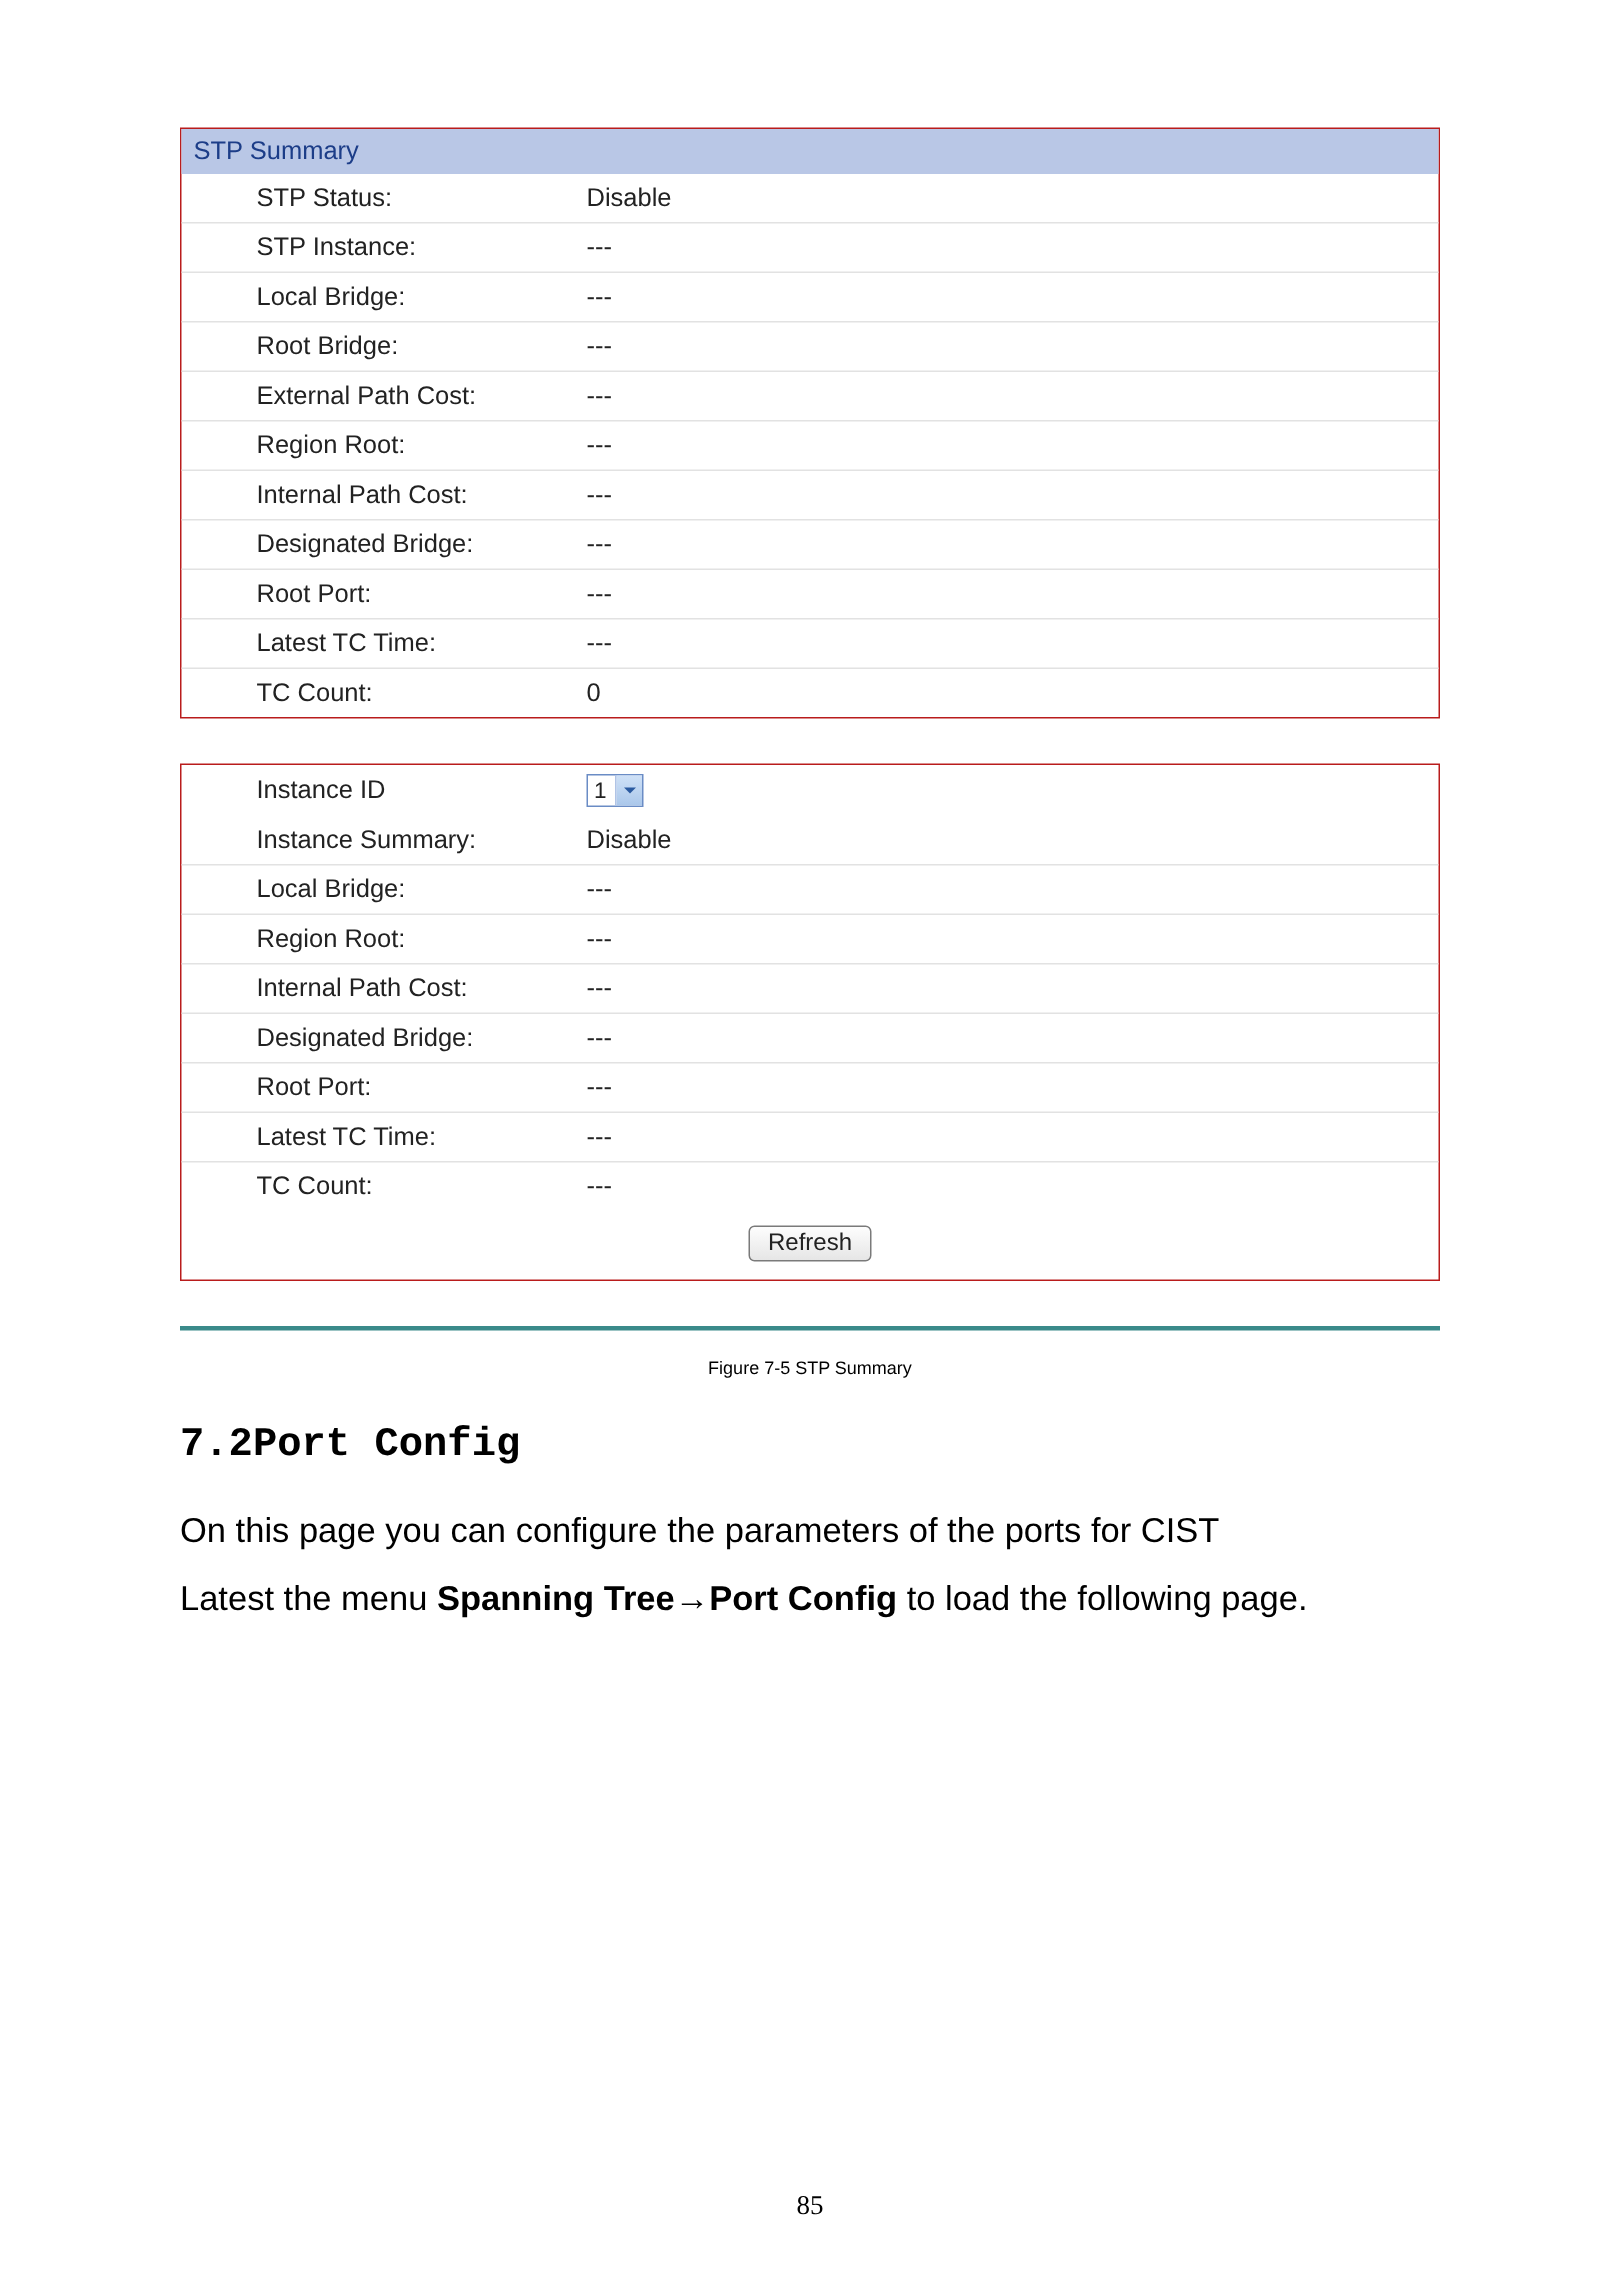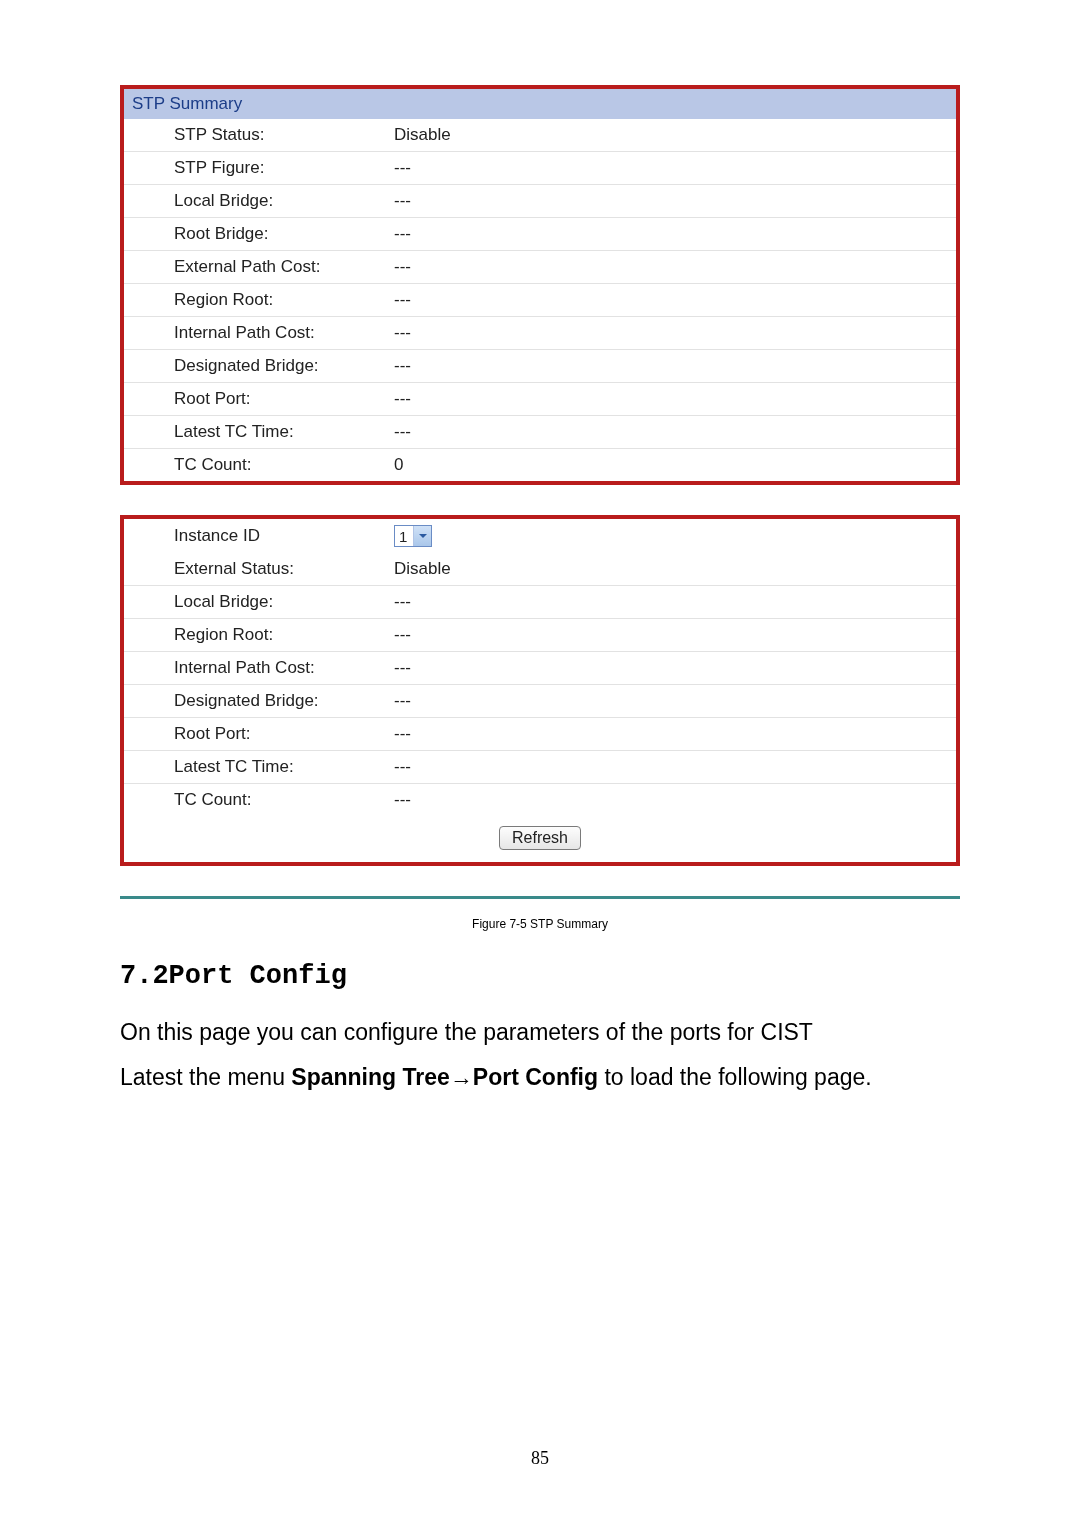--- a/index.html
+++ b/index.html
@@ -9,21 +9,21 @@
     background: #fff;
     color: #000;
     width: 1080px;
     height: 1527px;
     position: relative;
   }
   .page {
     padding: 85px 120px 0 120px;
   }
   .panel-wrap {
-    border: 4px solid #b91c1c;
+    border: 1px solid #b91c1c;
     background: #fff;
     margin-bottom: 30px;
   }
   .panel-header {
     background: #b9c7e6;
     color: #1c3d88;
     font-size: 17px;
     padding: 5px 8px;
     font-family: Arial, sans-serif;
   }
@@ -109,42 +109,42 @@
   }
   .body-text {
     font-size: 23px;
     font-family: Arial, sans-serif;
     line-height: 1.7;
     margin: 0 0 6px 0;
   }
   .body-text b { font-weight: bold; }
   .page-number {
     position: absolute;
-    bottom: 58px;
+    bottom: 46px;
     left: 0;
     width: 100%;
     text-align: center;
     font-size: 18px;
     font-family: "Times New Roman", serif;
   }
 </style>
 </head>
 <body>
 
 <div class="page">
 
   <div class="panel-wrap">
     <div class="panel-header">STP Summary</div>
     <div class="panel-body" id="stp-rows">
         <div class="kv-row">
           <div class="kv-label">STP Status:</div>
           <div class="kv-value">Disable</div>
         </div>
         <div class="kv-row">
-          <div class="kv-label">STP Figure:</div>
+          <div class="kv-label">STP Instance:</div>
           <div class="kv-value">---</div>
         </div>
         <div class="kv-row">
           <div class="kv-label">Local Bridge:</div>
           <div class="kv-value">---</div>
         </div>
         <div class="kv-row">
           <div class="kv-label">Root Bridge:</div>
           <div class="kv-value">---</div>
         </div>
@@ -189,21 +189,21 @@
             <span class="select-btn">
               <svg viewBox="0 0 10 10">
                   <path d="M1 3 L5 7 L9 3 Z" fill="#2b5aa0"></path>
                 </svg>
             </span>
           </span>
         </div>
       </div>
       <div id="mstp-rows">
           <div class="kv-row">
-            <div class="kv-label">External Status:</div>
+            <div class="kv-label">Instance Summary:</div>
             <div class="kv-value">Disable</div>
           </div>
           <div class="kv-row">
             <div class="kv-label">Local Bridge:</div>
             <div class="kv-value">---</div>
           </div>
           <div class="kv-row">
             <div class="kv-label">Region Root:</div>
             <div class="kv-value">---</div>
           </div>

